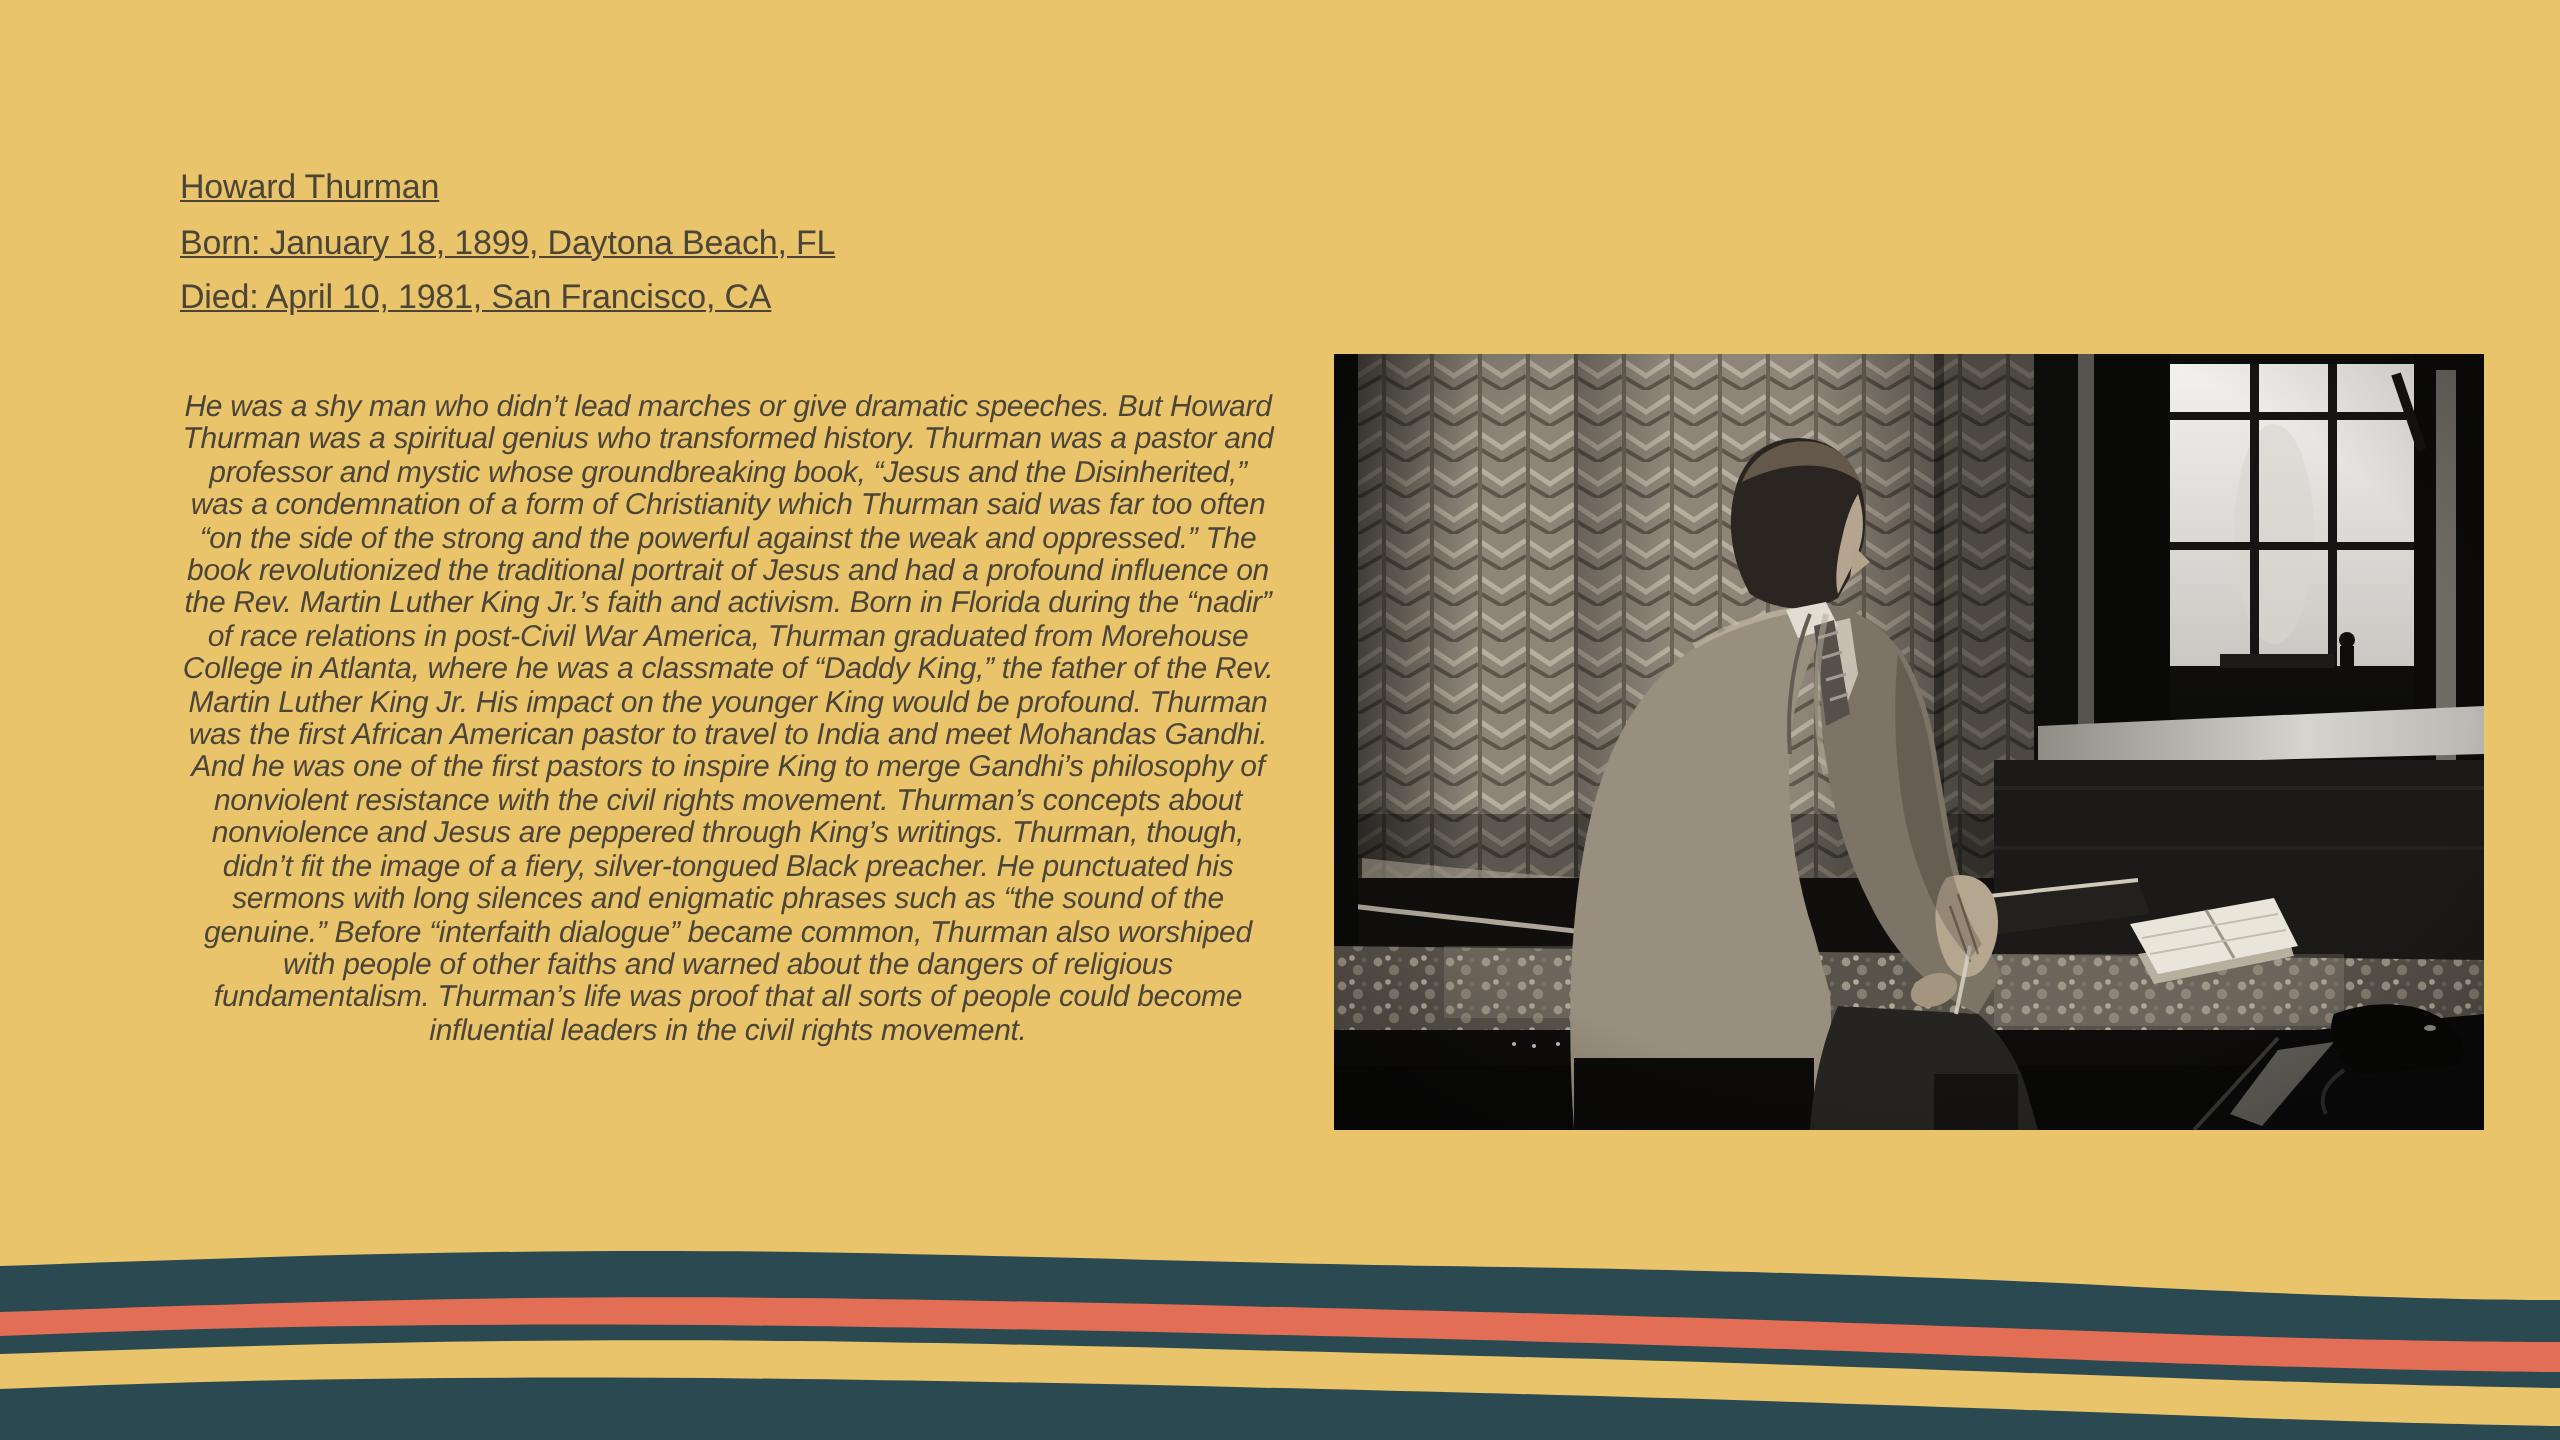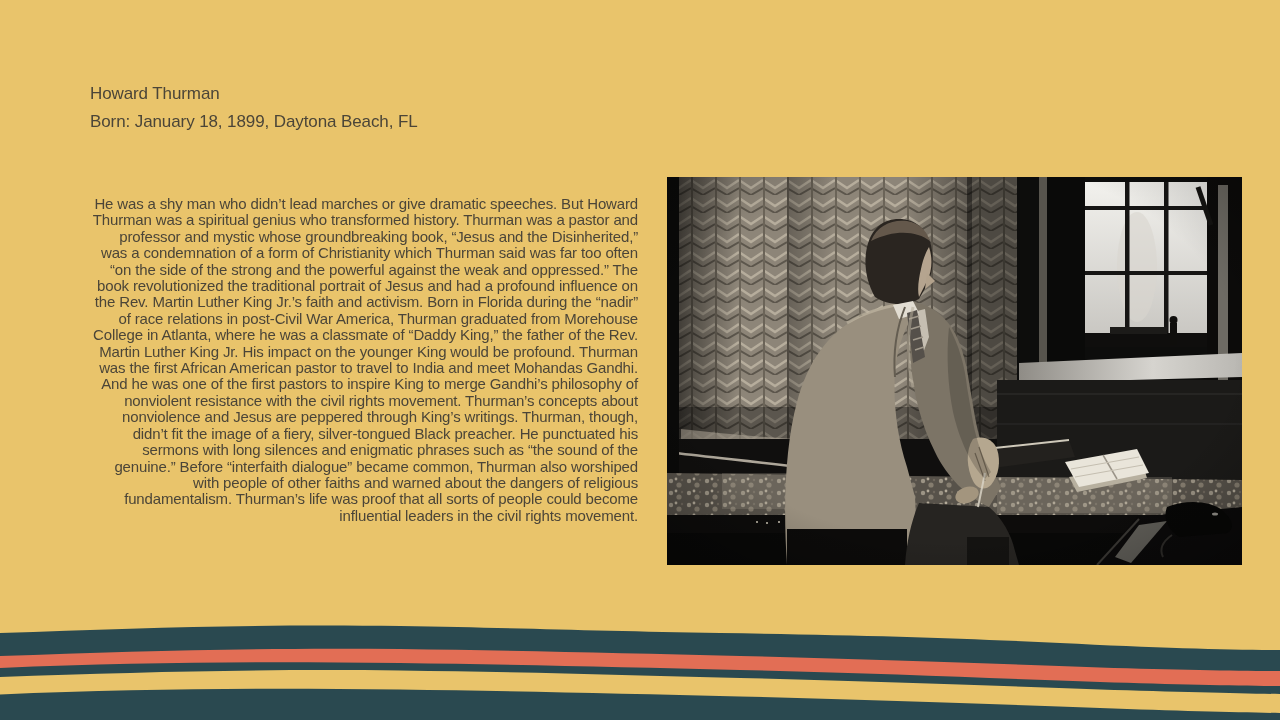--- a/index.html
+++ b/index.html
@@ -6,45 +6,47 @@
   body{
     width:1280px;height:720px;overflow:hidden;
     background:#e9c46b;
     font-family:"Liberation Sans", sans-serif;
   }
   .slide{
     position:relative;width:1280px;height:720px;background:#e9c46b;overflow:hidden;
   }
   .header-block{
     position:absolute;left:90px;top:80px;width:560px;
-    color:#4b4538;font-size:17px;line-height:27.6px;letter-spacing:-0.1px;
+    color:#4b4538;font-size:17px;line-height:27.6px;letter-spacing:-0.1px;text-decoration:underline;
   }
   .header-line{white-space:nowrap;}
   .body-block{
     position:absolute;left:90px;top:196px;width:548px;
     color:#4b4538;font-size:15px;line-height:16.4px;letter-spacing:-0.15px;
-    text-align:right;
+    text-align:center;
+    font-style:italic;
   }
   .photo-frame{
     position:absolute;left:667px;top:177px;width:575px;height:388px;
     background:#121110;overflow:hidden;
   }
   .photo-frame svg{display:block;}
   .waves{
     position:absolute;left:0;top:620px;width:1280px;height:100px;
   }
 </style>
 </head>
 <body style="background: rgb(233, 196, 107);">
 
 <div class="slide">
 
   <div class="header-block">
     <div class="header-line">Howard Thurman</div>
     <div class="header-line">Born: January 18, 1899, Daytona Beach, FL</div>
+    <div class="header-line">Died: April 10, 1981, San Francisco, CA</div>
   </div>
 
   <div class="body-block">He was a shy man who didn’t lead marches or give dramatic speeches. But Howard Thurman was a spiritual genius who transformed history. Thurman was a pastor and professor and mystic whose groundbreaking book, “Jesus and the Disinherited,” was a condemnation of a form of Christianity which Thurman said was far too often “on the side of the strong and the powerful against the weak and oppressed.” The book revolutionized the traditional portrait of Jesus and had a profound influence on the Rev. Martin Luther King Jr.’s faith and activism. Born in Florida during the “nadir” of race relations in post-Civil War America, Thurman graduated from Morehouse College in Atlanta, where he was a classmate of “Daddy King,” the father of the Rev. Martin Luther King Jr. His impact on the younger King would be profound. Thurman was the first African American pastor to travel to India and meet Mohandas Gandhi. And he was one of the first pastors to inspire King to merge Gandhi’s philosophy of nonviolent resistance with the civil rights movement. Thurman’s concepts about nonviolence and Jesus are peppered through King’s writings. Thurman, though, didn’t fit the image of a fiery, silver-tongued Black preacher. He punctuated his sermons with long silences and enigmatic phrases such as “the sound of the genuine.” Before “interfaith dialogue” became common, Thurman also worshiped with people of other faiths and warned about the dangers of religious fundamentalism. Thurman’s life was proof that all sorts of people could become influential leaders in the civil rights movement.</div>
 
   <div class="photo-frame" title="black-and-white photograph of Howard Thurman in a light suit seated on a window-seat beside patterned curtains and a bright paned window, with a book, papers and a telephone nearby">
     <svg width="575" height="388" viewBox="0 0 575 388" xmlns="http://www.w3.org/2000/svg" aria-hidden="true">
       <defs>
         <pattern id="curt" width="24" height="18" patternUnits="userSpaceOnUse">
           <rect width="24" height="18" fill="#8d8578"></rect>
           <path d="M0,3 L12,11 L24,3" stroke="#b6ad9c" stroke-width="2.5" fill="none"></path>

